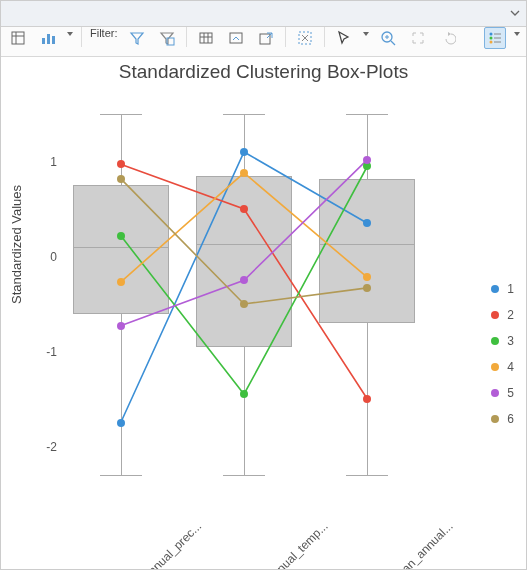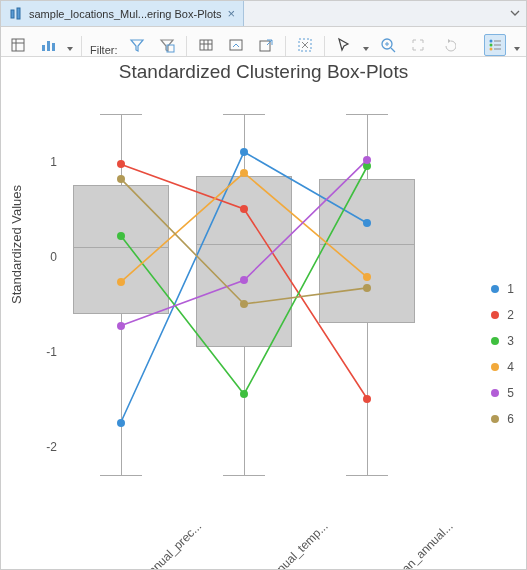--- a/index.html
+++ b/index.html
@@ -3,21 +3,21 @@
 <meta charset="utf-8">
 <style>
 * { box-sizing: border-box; margin: 0; padding: 0; }
 body { font-family: "Segoe UI", Arial, sans-serif; font-size: 12px; background: #fff; width: 527px; height: 570px; overflow: hidden; border: 1px solid #ccc; display: flex; flex-direction: column; }
 .tab-bar { display: flex; align-items: center; background: #eef1f5; height: 26px; border-bottom: 1px solid #d0d0d0; }
 .tab { display: flex; align-items: center; gap: 6px; background: #d6e8f7; border-right: 1px solid #a8c4dd; padding: 0 8px; height: 100%; font-size: 11px; color: #333; max-width: 270px; }
 .tab .tab-title { white-space: nowrap; overflow: hidden; text-overflow: ellipsis; }
 .tab-icon svg { display: block; }
 .tab .close { font-size: 13px; color: #5a7ea0; cursor: pointer; }
 .tab-bar .chev { margin-left: auto; padding: 0 6px; color: #666; cursor: pointer; }
-.toolbar { display: flex; align-items: flex-end; height: 30px; padding: 0 6px; gap: 8px; border-bottom: 1px solid #d8d8d8; background: #fbfbfb; }
+.toolbar { display: flex; align-items: flex-start; height: 30px; padding: 0 6px; gap: 8px; border-bottom: 1px solid #d8d8d8; background: #fbfbfb; }
 .toolbar .sep { width: 1px; height: 20px; background: #ddd; }
 .toolbar .lbl { font-size: 11px; color: #444; }
 .tb-btn { width: 22px; height: 22px; display: flex; align-items: center; justify-content: center; cursor: pointer; border-radius: 2px; }
 .tb-btn svg { display: block; }
 .tb-btn.disabled { opacity: 0.4; cursor: default; }
 .tb-btn.active { background: #d6e8f7; border: 1px solid #7fb3e0; }
 .chart-area { position: relative; flex: 1; background: #fff; }
 .chart-title { text-align: center; font-size: 19px; color: #444; padding-top: 4px; font-weight: 400; }
 .plot { position: absolute; left: 58px; top: 38px; width: 370px; height: 418px; }
 .y-axis { position: absolute; left: 38px; top: 38px; width: 20px; height: 418px; }
@@ -32,30 +32,20 @@
 .legend { position: absolute; right: 12px; top: 225px; display: flex; flex-direction: column; gap: 12px; }
 .legend-item { display: flex; align-items: center; gap: 8px; font-size: 12px; color: #555; }
 .legend-dot { width: 8px; height: 8px; border-radius: 50%; }
 .pt { position: absolute; width: 8px; height: 8px; border-radius: 50%; transform: translate(-50%, -50%); }
 svg.lines { position: absolute; left: 0; top: 0; }
 </style>
 </head>
 <body>
 
 <div class="tab-bar">
-  <div class="tab">
-    <span class="tab-icon">
-      <svg width="14" height="14">
-          <rect x="2" y="3" width="3" height="8" fill="#5a9bd4" stroke="#2e6da4"></rect>
-          <rect x="8" y="1" width="3" height="11" fill="#5a9bd4" stroke="#2e6da4"></rect>
-        </svg>
-    </span>
-    <span class="tab-title">sample_locations_Mul...ering Box-Plots</span>
-    <span class="close">×</span>
-  </div>
   <div class="chev">
     <svg width="10" height="10">
         <path d="M1 3 L5 7 L9 3" stroke="#666" fill="none" stroke-width="1.3"></path>
       </svg>
   </div>
 </div>
 
 <div class="toolbar">
   <div class="tb-btn">
       <svg width="16" height="16">

